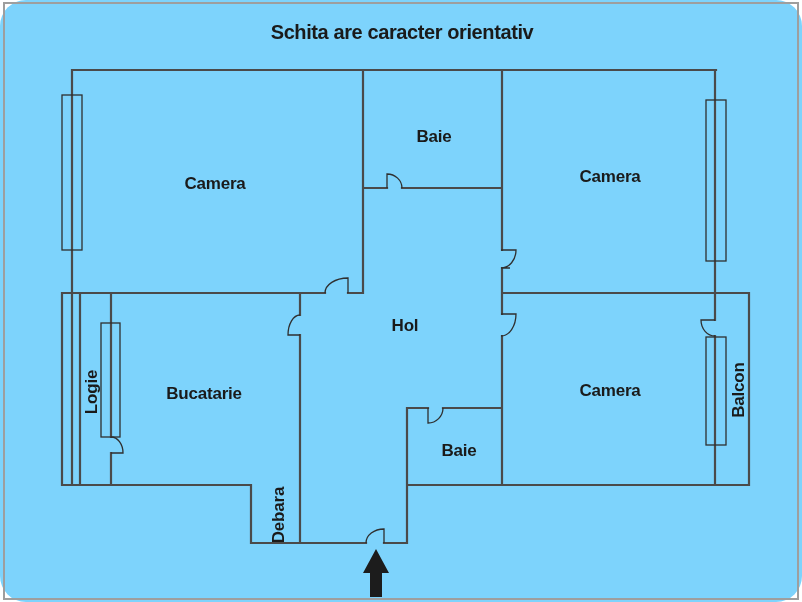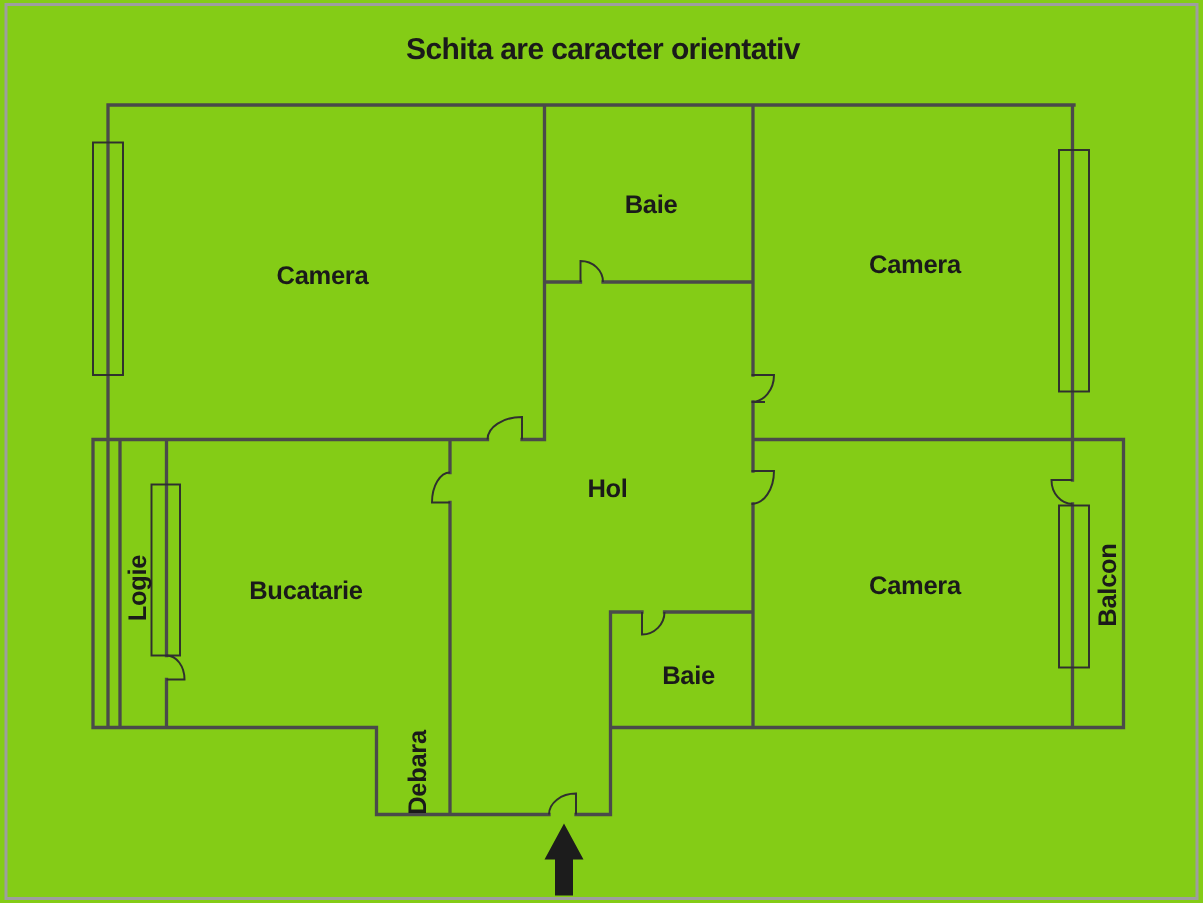--- a/index.html
+++ b/index.html
@@ -7,21 +7,22 @@
     padding: 0;
     background: #ffffff;
     width: 802px;
     height: 602px;
     overflow: hidden;
   }
   .stage {
     position: relative;
     width: 802px;
     height: 602px;
-    background: #84cc16;
+    background: #7dd3fc;
+    border-radius: 26px;
   }
   svg {
     display: block;
     width: 802px;
     height: 602px;
     font-family: "Liberation Sans", sans-serif;
   }
   .room-label {
     font-size: 17px;
     font-weight: 600;

